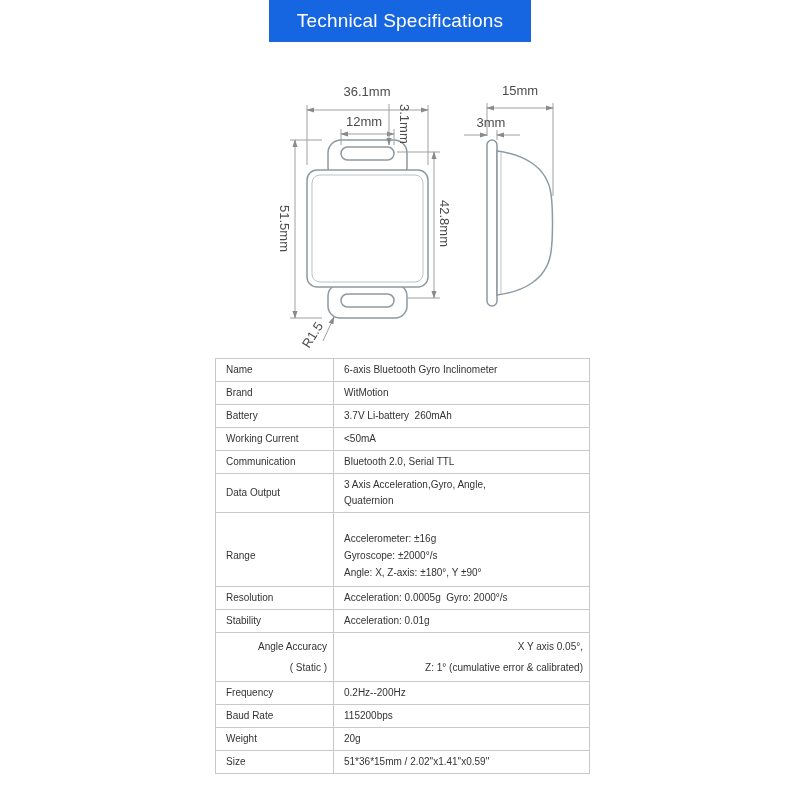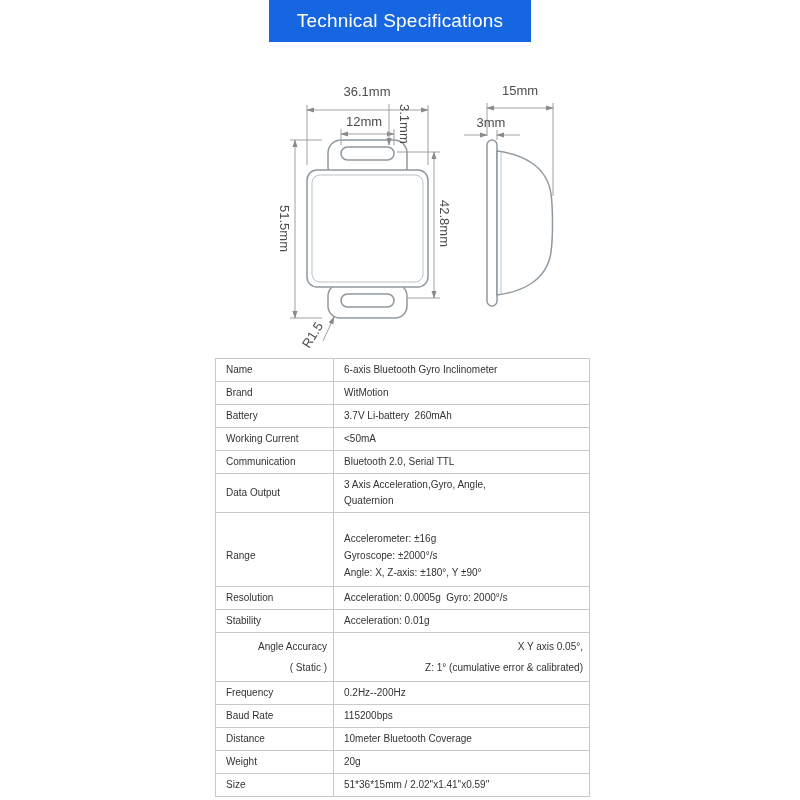--- a/index.html
+++ b/index.html
@@ -154,24 +154,20 @@
     </tr>
     <tr>
       <td class="c1">Frequency</td>
       <td>0.2Hz--200Hz</td>
     </tr>
     <tr>
       <td class="c1">Baud Rate</td>
       <td>115200bps</td>
     </tr>
     <tr>
-      <td class="c1">Distance</td>
-      <td>10meter Bluetooth Coverage</td>
-    </tr>
-    <tr>
       <td class="c1">Weight</td>
       <td>20g</td>
     </tr>
     <tr>
       <td class="c1">Size</td>
       <td>51*36*15mm / 2.02"x1.41"x0.59"</td>
     </tr>
   </tbody>
 </table>
 

